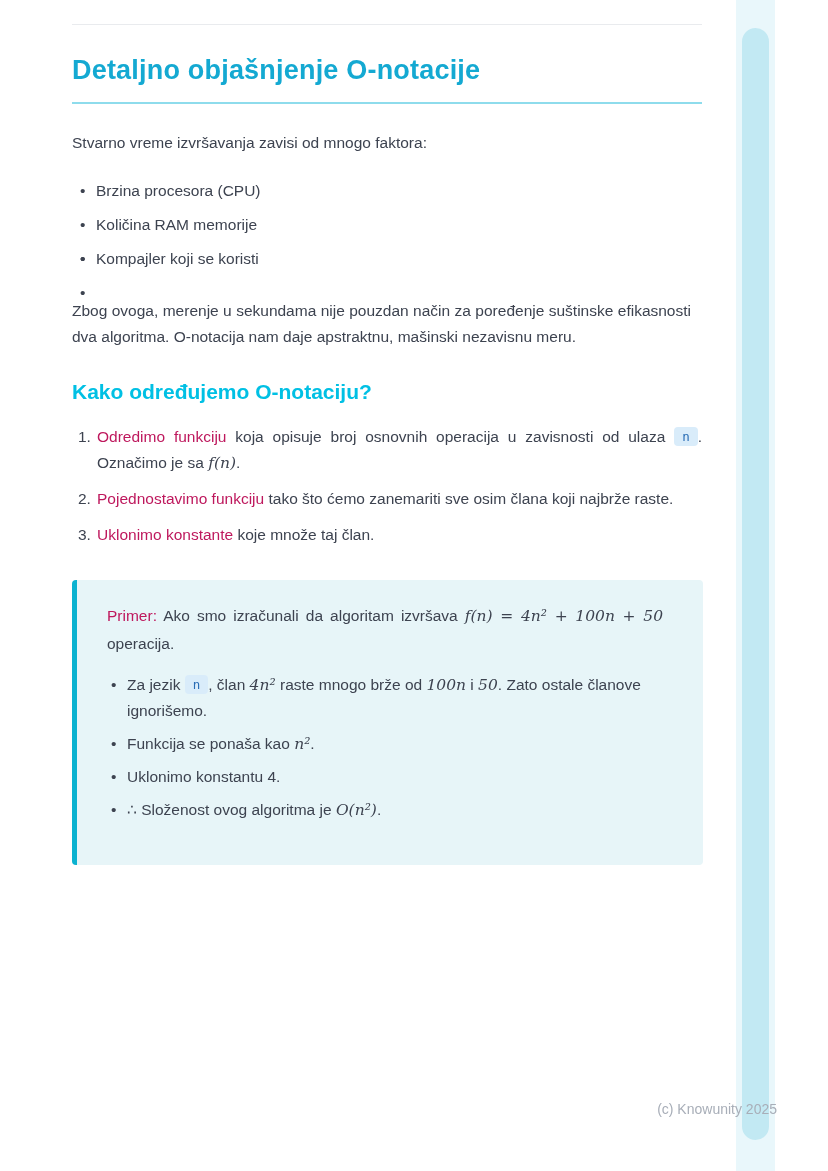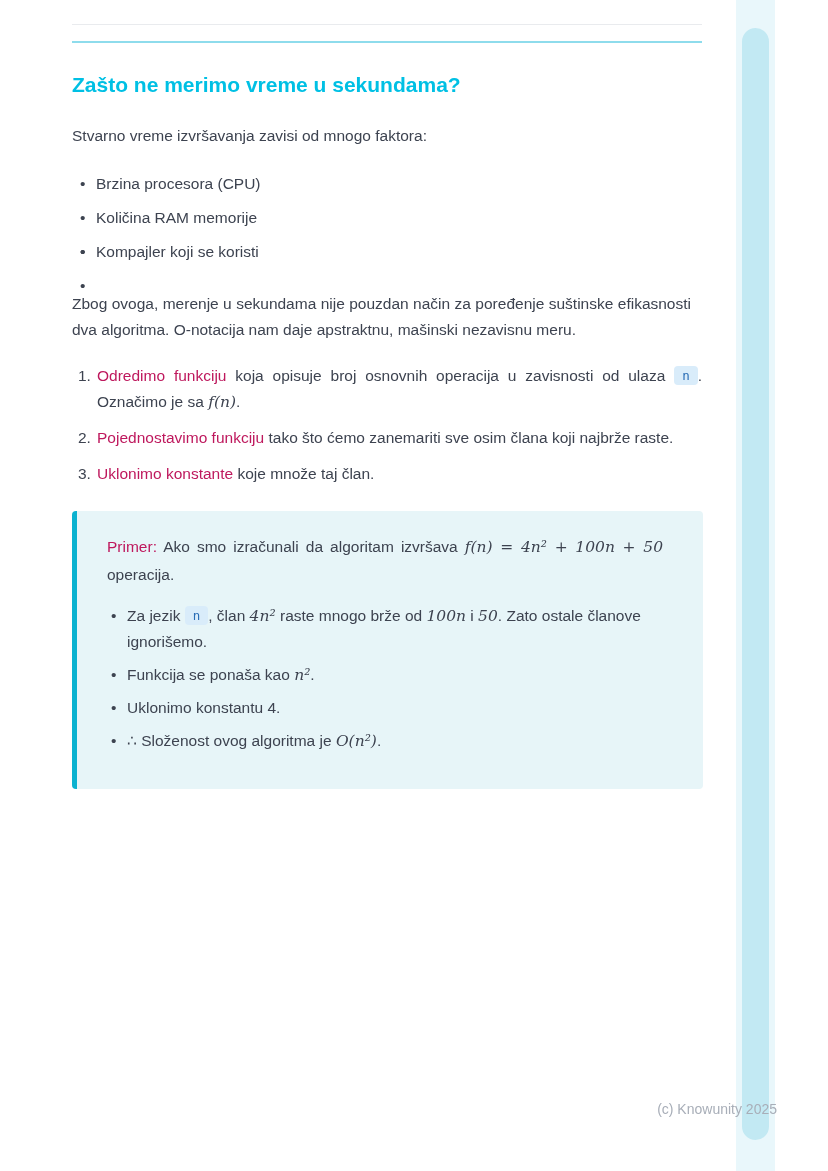--- a/index.html
+++ b/index.html
@@ -66,23 +66,23 @@
     position:absolute;left:0;top:0;
   }
   b{color:#be185d;font-weight:400;}
   .code-chip{
     display:inline-block;background:#d9ecfa;color:#2a6db5;
     font-family:"DejaVu Sans Mono","Liberation Mono",monospace;
     font-size:12.5px;line-height:17px;padding:1px 8px;border-radius:4px;
     vertical-align:1px;
   }
   .callout{
-    margin-top:24px;width:556px;
+    margin-top:32px;width:556px;
     background:#e7f5f8;border-left:5px solid #0bb2d0;
-    border-radius:4px;padding:22px 40px 28px 30px;
+    border-radius:4px;padding:22px 40px 35px 30px;
   }
   .callout-lead{
     margin:0;font-size:15.5px;line-height:28px;text-align:justify;color:#3d4350;
   }
   .callout-list{
     margin-top:14px;padding-left:4px;
   }
   .callout-list li{margin-bottom:7px;}
   .footer{
     position:absolute;right:51px;bottom:54px;
@@ -94,36 +94,37 @@
 
 <div class="scroll-track">
   <div class="scroll-thumb"></div>
 </div>
 
 <div class="content">
 
 
   <hr class="divider">
 
+  <h1 class="main-heading">Detaljno objašnjenje O-notacije</h1>
   <div class="heading-rule"></div>
 
-  <h2 class="sub-heading">Zašto ne merimo vreme u sekundama?</h2>
 
   <p class="para">Stvarno vreme izvršavanja zavisi od mnogo faktora:</p>
 
   <ul class="bullet-list">
     <li><span class="marker">•</span><span>Brzina procesora (CPU)</span></li>
     <li><span class="marker">•</span><span>Količina RAM memorije</span></li>
     <li><span class="marker">•</span></li>
     <li><span class="marker">•</span><span>Kompajler koji se koristi</span></li>
     <li><span class="marker">•</span></li>
   </ul>
 
   <p class="para justify">Zbog ovoga, merenje u sekundama nije pouzdan način za poređenje suštinske efikasnosti dva algoritma. O-notacija nam daje apstraktnu, mašinski nezavisnu meru.</p>
 
+  <h2 class="sub-heading">Kako određujemo O-notaciju?</h2>
 
 
   <ol class="steps">
     <li><span class="num">1.</span><b>Odredimo funkciju</b><span> koja opisuje broj osnovnih operacija u zavisnosti od ulaza </span><span class="code-chip">n</span><span>. Označimo je sa </span><span class="math">f(n)</span><span>.</span></li>
     <li><span class="num">2.</span><b>Pojednostavimo funkciju</b><span> tako što ćemo zanemariti sve osim člana koji najbrže raste.</span></li>
     <li><span class="num">3.</span><b>Uklonimo konstante</b><span> koje množe taj član.</span></li>
   </ol>
 
   <div class="callout">
     <p class="callout-lead"><b>Primer:</b><span> Ako smo izračunali da algoritam izvršava </span><span class="math">f(n) = 4n² + 100n + 50</span><span> operacija.</span></p>

